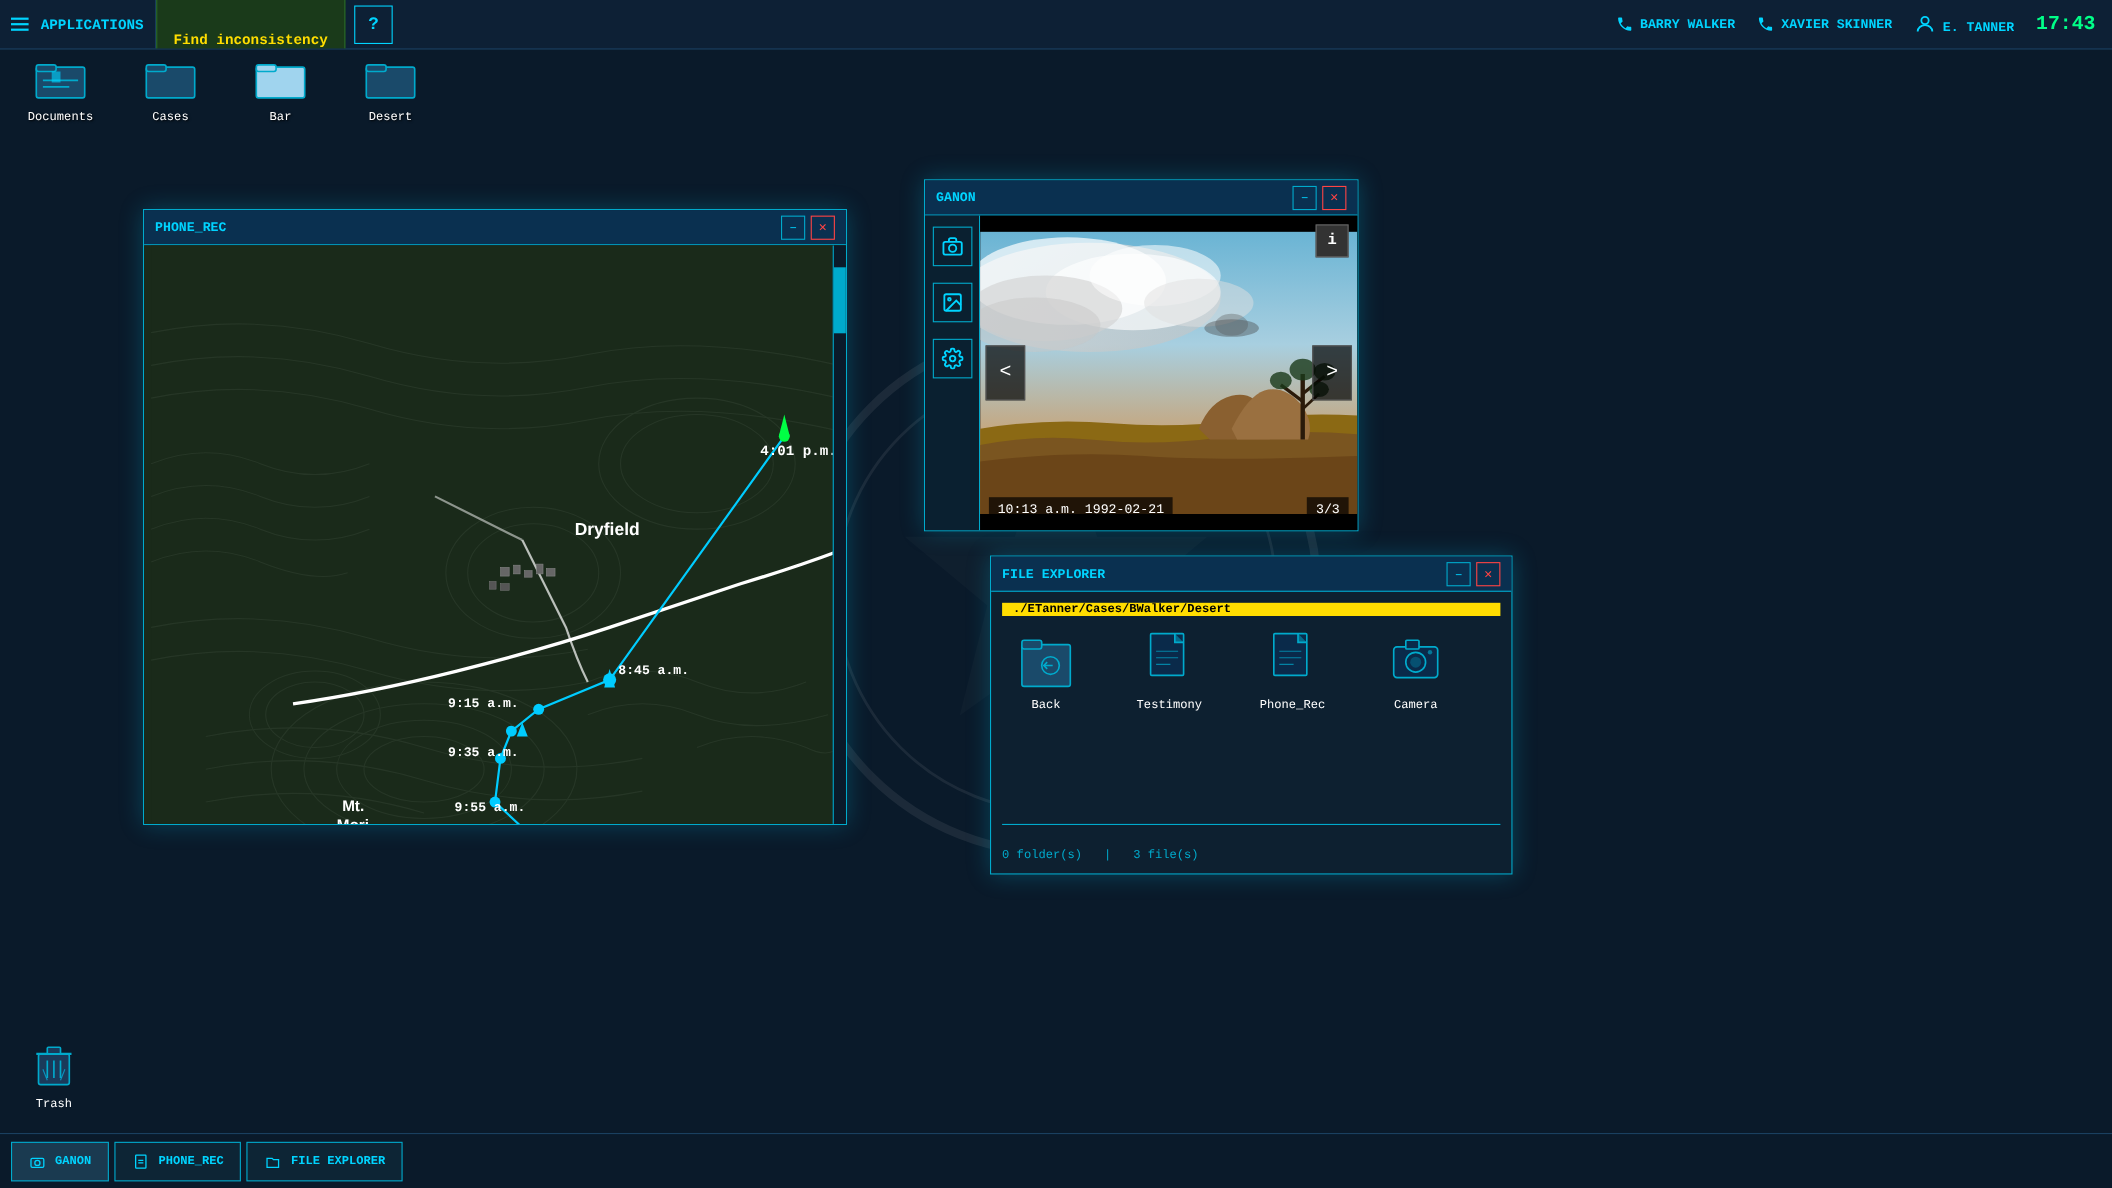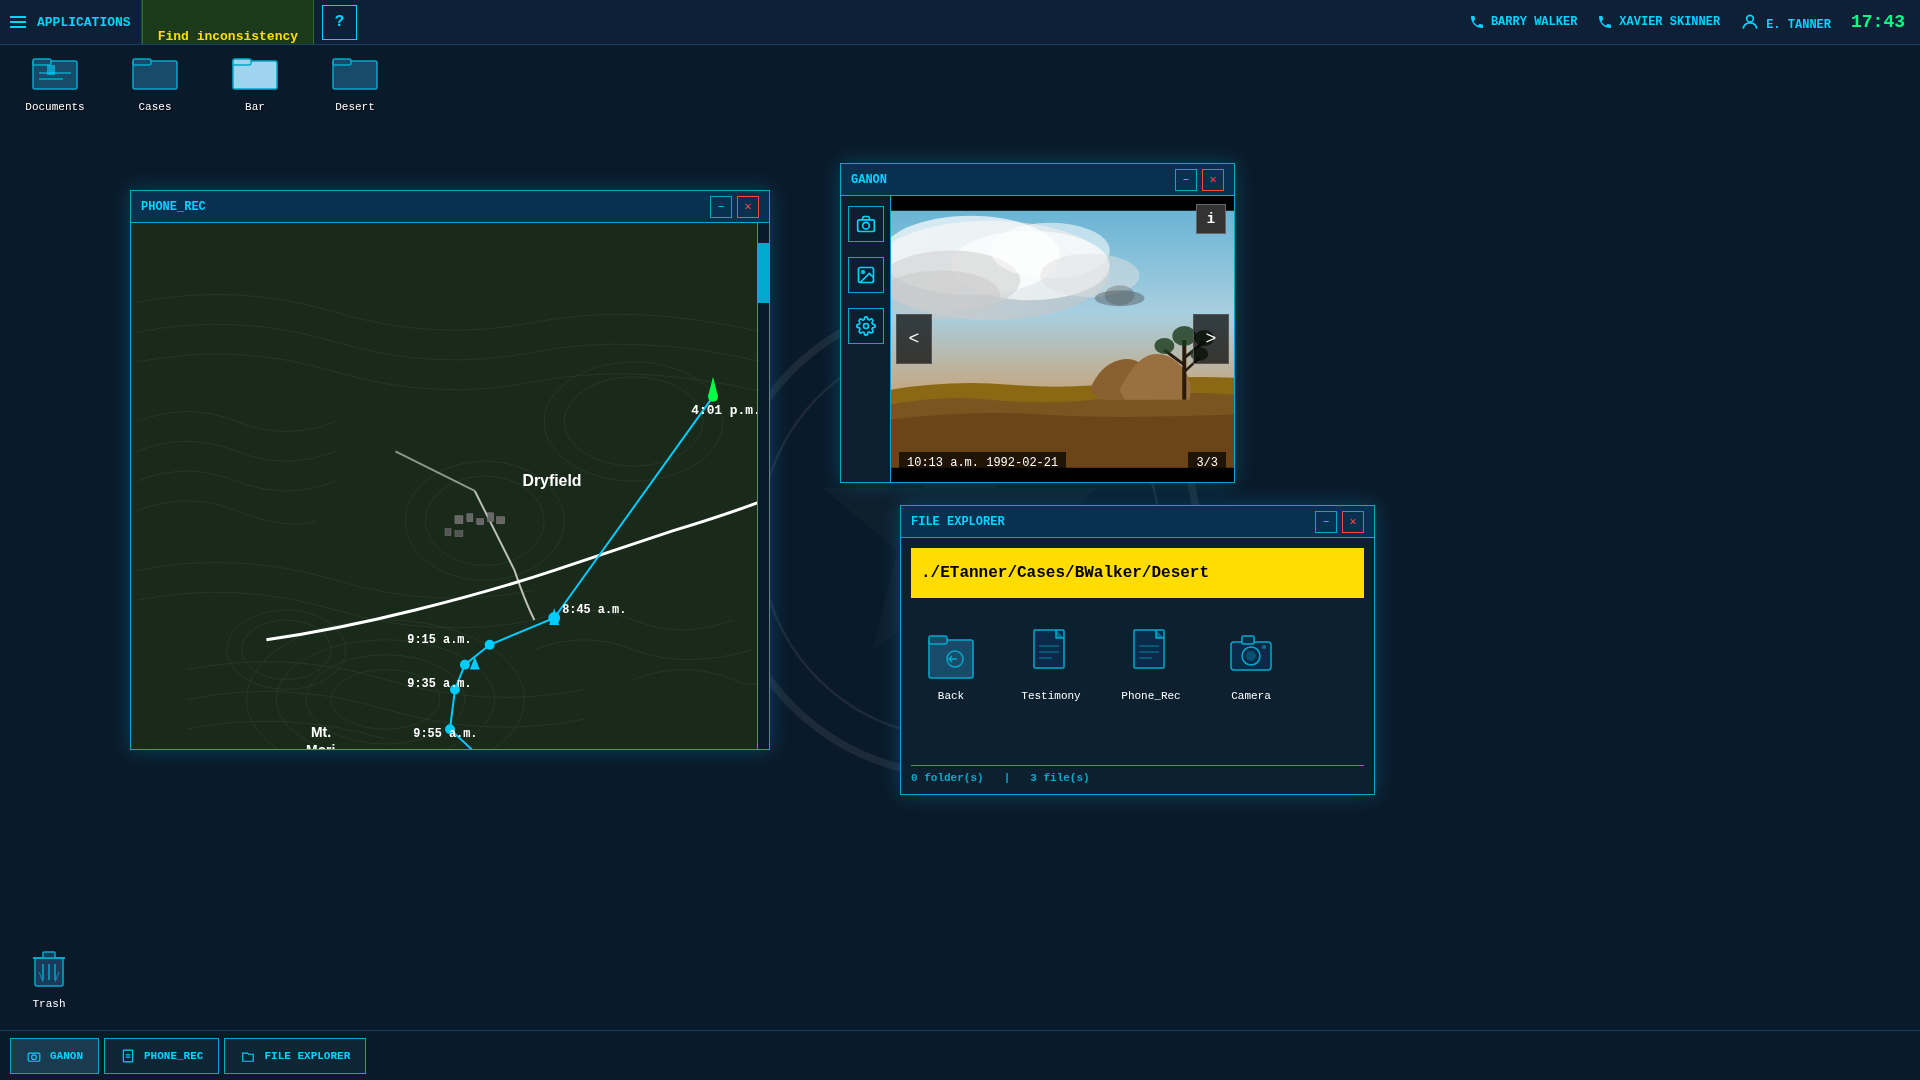--- a/index.html
+++ b/index.html
@@ -348,29 +348,29 @@
     }
     .file-explorer-content {
       padding: 10px;
       height: calc(100% - 32px);
       display: flex;
       flex-direction: column;
     }
     .file-path-bar {
       background-color: #ffdd00;
       color: #000;
-      padding: 16px 10px;
-      font-size: 16px;
+      padding: 0 10px;
+      font-size: 11px;
       font-weight: bold;
       font-family: 'Courier New', monospace;
-      margin-bottom: 28px;
+      margin-bottom: 12px;
     }
     .file-icons-grid {
       display: flex;
-      gap: 20px;
+      gap: 32px;
       flex: 1;
     }
     .file-icon-item {
       display: flex;
       flex-direction: column;
       align-items: center;
       gap: 6px;
       cursor: pointer;
       width: 80px;
     }
@@ -382,26 +382,25 @@
       justify-content: center;
       color: #a0d4ff;
     }
     .file-icon-label {
       color: #ffffff;
       font-size: 11px;
       text-align: center;
     }
     .file-explorer-footer {
       border-top: 1px solid #00aacc;
-      padding-top: 6px;
+      padding-top: 22px;
       color: #00aacc;
       font-size: 11px;
       display: flex;
       gap: 20px;
-      font-weight: bold;
     }
 
     
     #bottom-taskbar {
       position: absolute;
       bottom: 0;
       left: 0;
       width: 100%;
       height: 50px;
       background-color: #0a1a2a;

